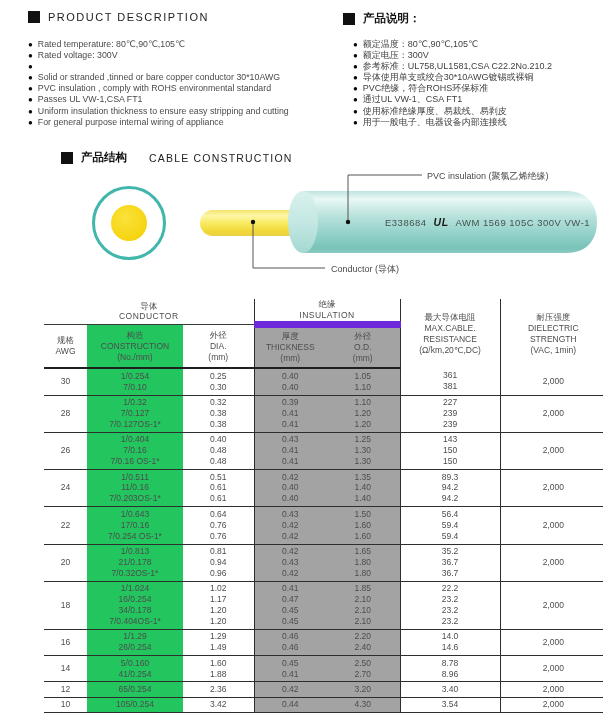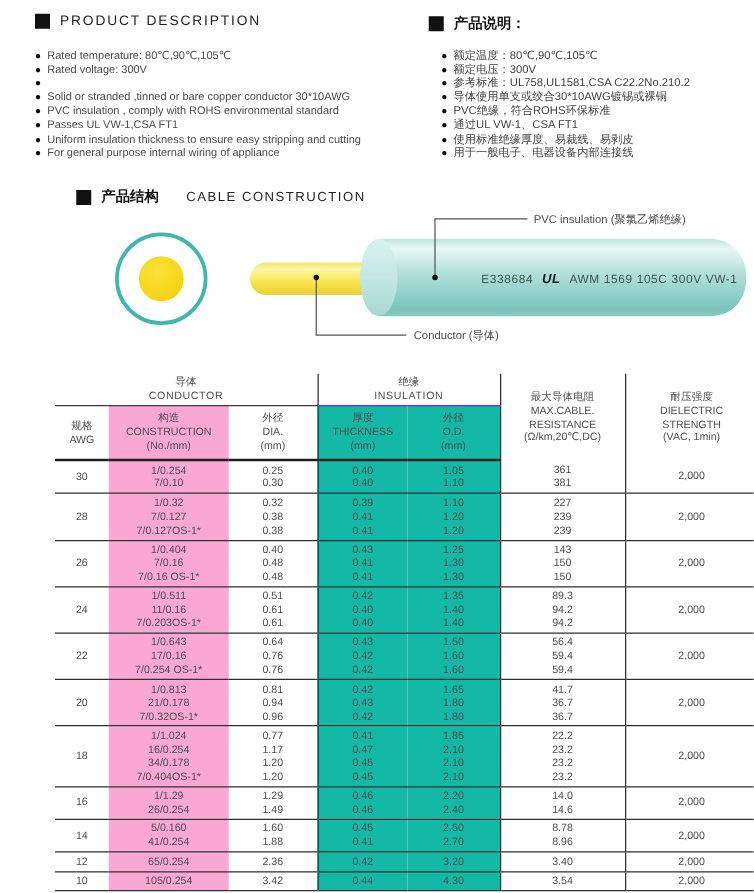--- a/index.html
+++ b/index.html
@@ -31,24 +31,24 @@
 
   
   #spec-table { position:absolute; left:44px; top:299px; width:562px;
      border-collapse:collapse; table-layout:fixed; font-size:8.5px; color:#4d4d4d; }
   #spec-table th { font-weight:normal; padding:0; vertical-align:middle; text-align:center; }
   #spec-table td { padding:1.5px 0 2px; vertical-align:middle; text-align:center; }
   #spec-table th div, #spec-table td div { line-height:10.9px; }
   .bl { border-left:1.5px solid #2e2e2e; }
   .gh { height:25px; }
   .gh-cond { border-bottom:1px solid #3a3a3a; }
-  .gh-ins  { border-bottom:1px solid #6d28d9; }
+  .gh-ins  { border-bottom:7px solid #6d28d9; }
   .row2 th { height:44px; }
-  .ybg { background:#f9a8d4; }
-  .bbg { background:#14b8a6; }
+  .ybg { background:#22c55e; }
+  .bbg { background:#a3a3a3; }
   #spec-table thead .row2 th { border-bottom:2px solid #1f1f1f; }
   #spec-table tbody tr { border-top:1.5px solid #2e2e2e; }
   #spec-table tbody tr:first-child { border-top:none; }
   #spec-table tbody tr:last-child { border-bottom:1.5px solid #2e2e2e; }
 </style>
 </head>
 <body>
 
 <div id="page">
 
@@ -419,40 +419,40 @@
             <div>0.42</div>
             <div>0.43</div>
             <div>0.42</div>
           </td>
           <td class="bbg">
             <div>1.65</div>
             <div>1.80</div>
             <div>1.80</div>
           </td>
           <td class="bl">
-            <div>41.7</div>
+            <div>35.2</div>
             <div>36.7</div>
             <div>36.7</div>
           </td>
           <td class="bl">
             <div>2,000</div>
           </td>
         </tr>
         <tr>
           <td>
             <div>18</div>
           </td>
           <td class="ybg">
             <div>1/1.024</div>
             <div>16/0.254</div>
             <div>34/0.178</div>
             <div>7/0.404OS-1*</div>
           </td>
           <td>
-            <div>0.77</div>
+            <div>1.02</div>
             <div>1.17</div>
             <div>1.20</div>
             <div>1.20</div>
           </td>
           <td class="bbg bl">
             <div>0.41</div>
             <div>0.47</div>
             <div>0.45</div>
             <div>0.45</div>
           </td>

